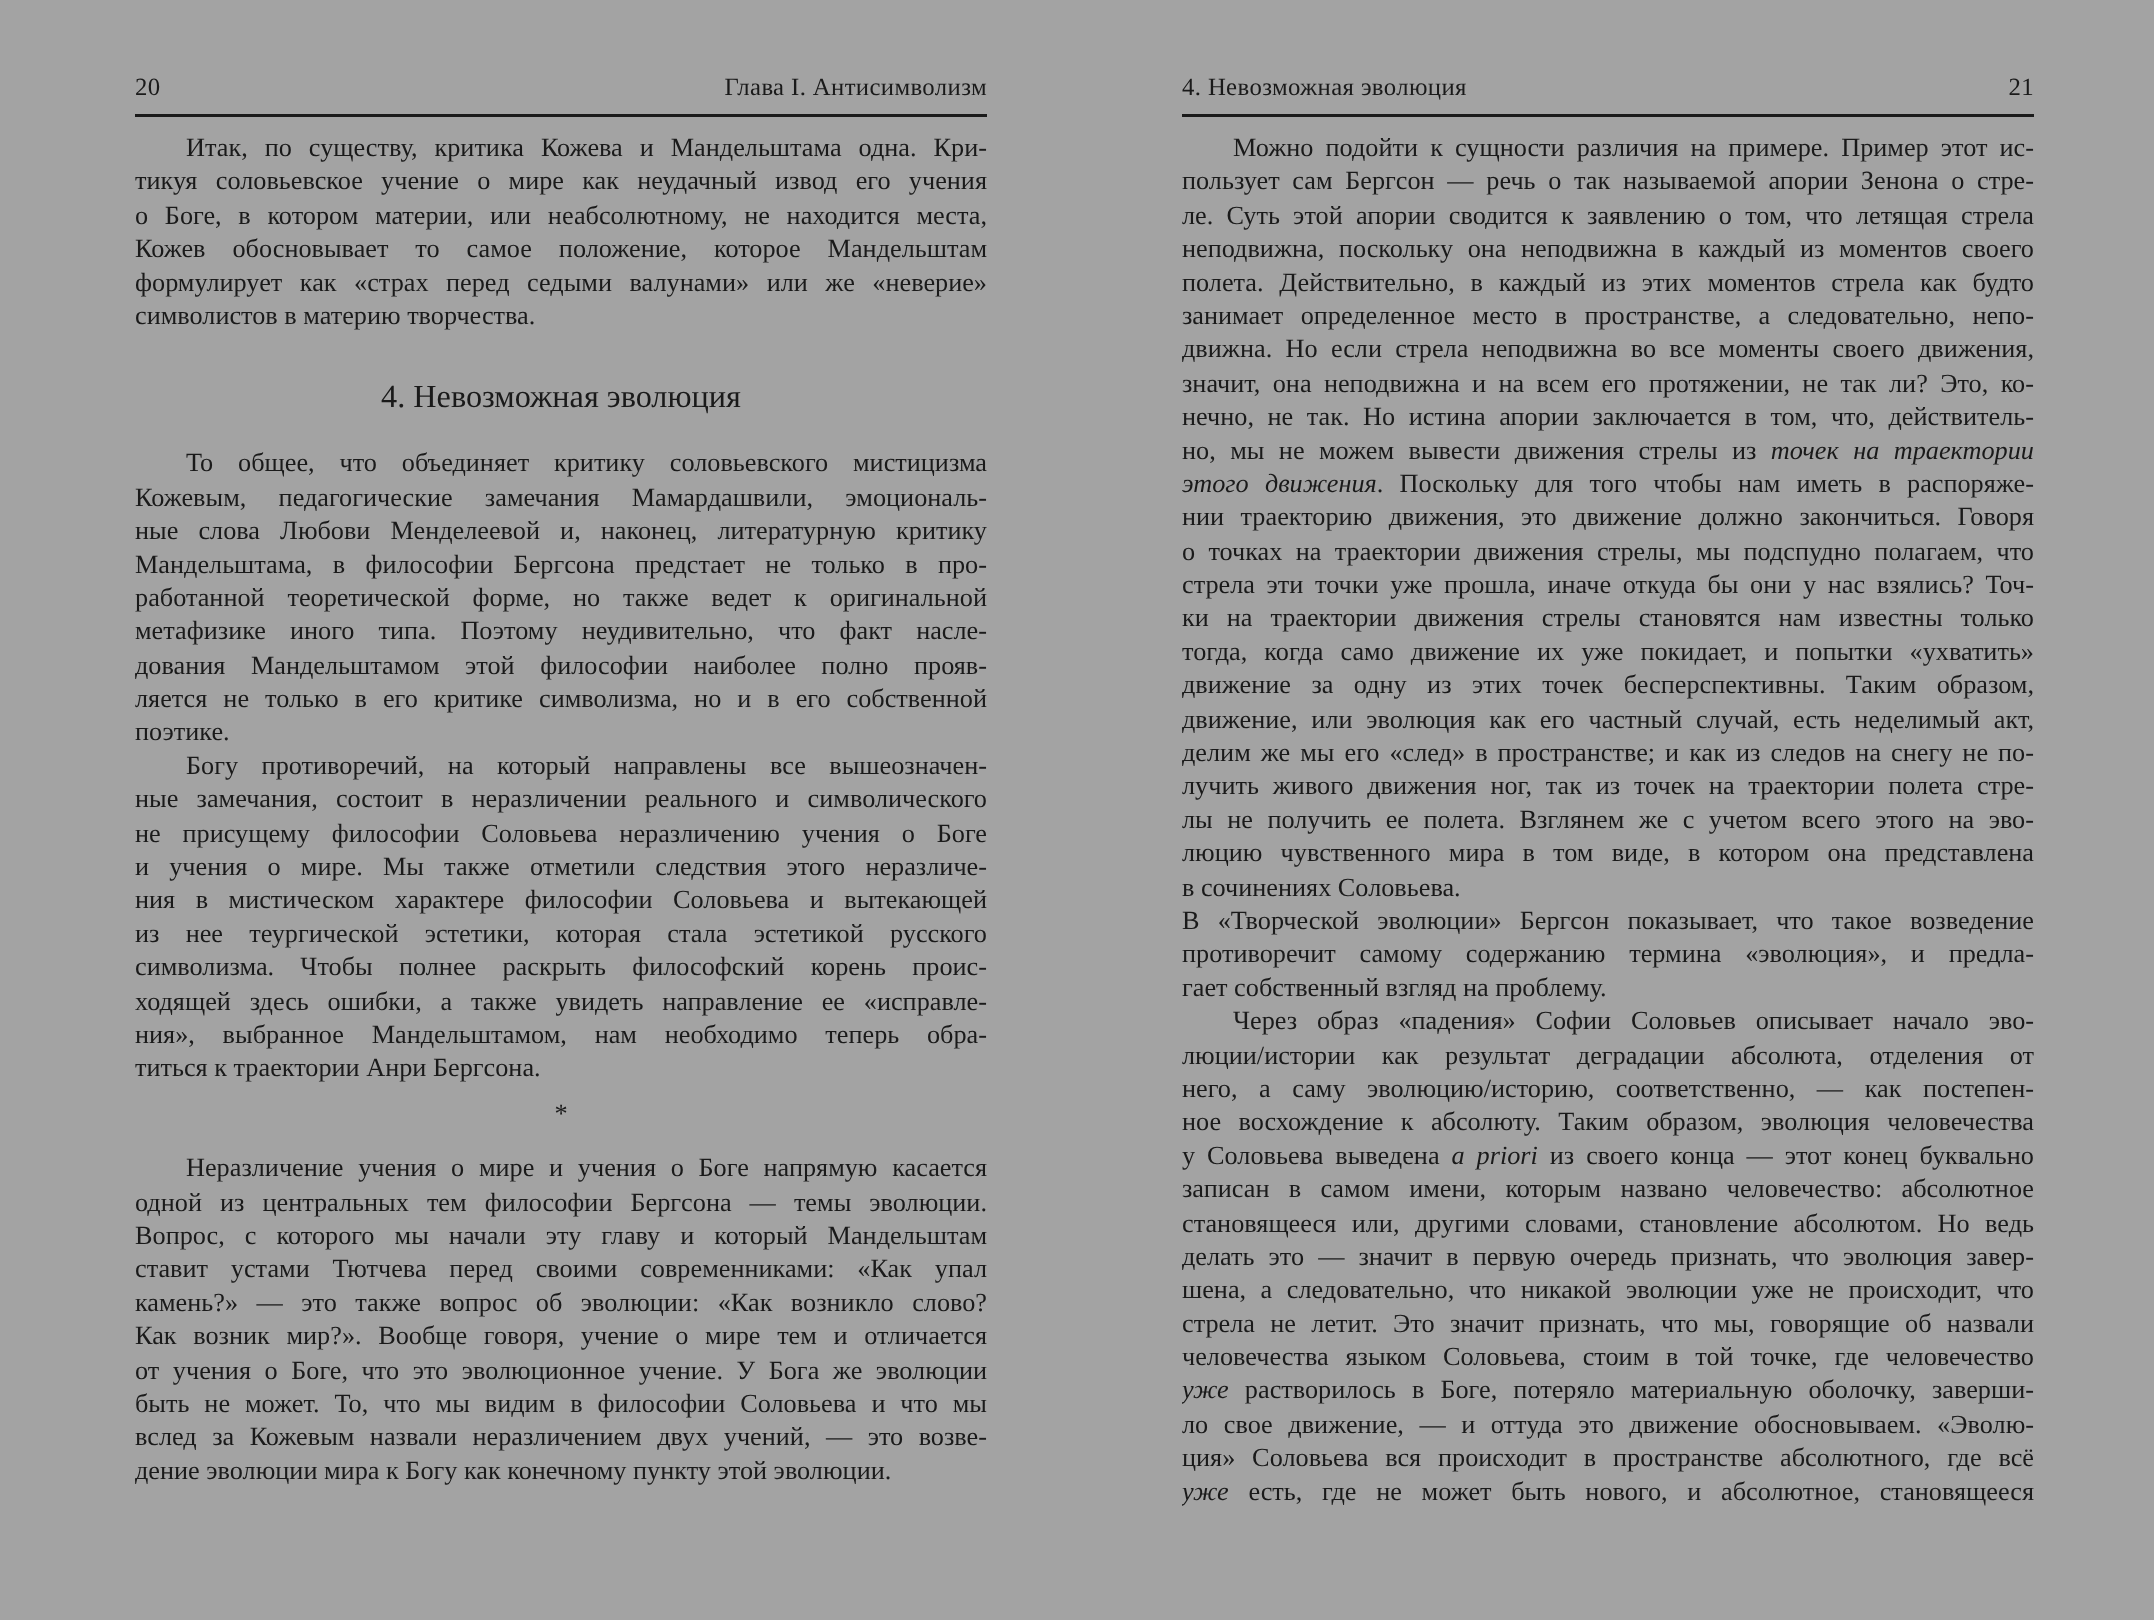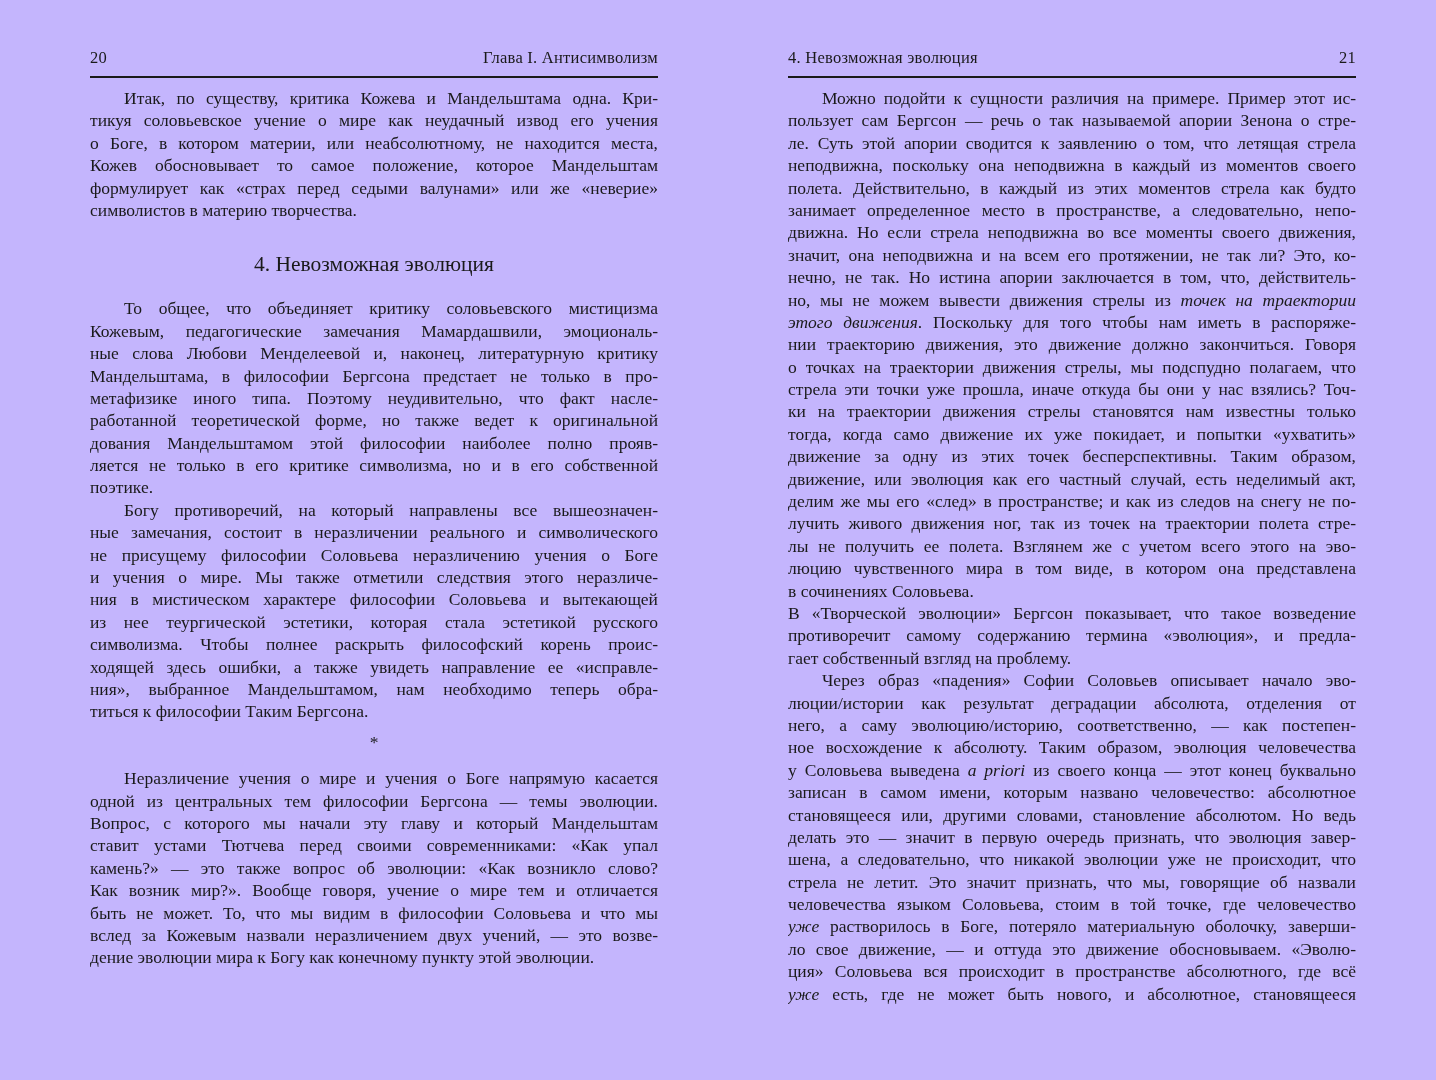--- a/index.html
+++ b/index.html
@@ -5,21 +5,21 @@
 <style>
   html, body {
     margin: 0;
     padding: 0;
     background: #fdfdfd;
   }
   .spread {
     position: relative;
     width: 1436px;
     height: 1080px;
-    background: #c4b5fd;
+    background: #a3a3a3;
     color: #1a1a1a;
     font-family: "Liberation Serif", "DejaVu Serif", serif;
     overflow: hidden;
   }
   .page {
     position: absolute;
     top: 0;
     width: 568px;
   }
   .page-left  { left: 90px; }
@@ -86,46 +86,47 @@
           <div class="line jfull">Кожев обосновывает то самое положение, которое Мандельштам</div>
           <div class="line jfull">формулирует как «страх перед седыми валунами» или же «неверие»</div>
           <div class="line">символистов в материю творчества.</div>
         </div>
         <div class="section-heading">4. Невозможная эволюция</div>
         <div class="paragraph">
           <div class="line indent jfull">То общее, что объединяет критику соловьевского мистицизма</div>
           <div class="line jfull">Кожевым, педагогические замечания Мамардашвили, эмоциональ-</div>
           <div class="line jfull">ные слова Любови Менделеевой и, наконец, литературную критику</div>
           <div class="line jfull">Мандельштама, в философии Бергсона предстает не только в про-</div>
+          <div class="line jfull">работанной теоретической форме, но также ведет к оригинальной</div>
           <div class="line jfull">метафизике иного типа. Поэтому неудивительно, что факт насле-</div>
-          <div class="line jfull">работанной теоретической форме, но также ведет к оригинальной</div>
           <div class="line jfull">дования Мандельштамом этой философии наиболее полно прояв-</div>
           <div class="line jfull">ляется не только в его критике символизма, но и в его собственной</div>
           <div class="line">поэтике.</div>
         </div>
         <div class="paragraph">
           <div class="line indent jfull">Богу противоречий, на который направлены все вышеозначен-</div>
           <div class="line jfull">ные замечания, состоит в неразличении реального и символического</div>
           <div class="line jfull">не присущему философии Соловьева неразличению учения о Боге</div>
           <div class="line jfull">и учения о мире. Мы также отметили следствия этого неразличе-</div>
           <div class="line jfull">ния в мистическом характере философии Соловьева и вытекающей</div>
           <div class="line jfull">из нее теургической эстетики, которая стала эстетикой русского</div>
           <div class="line jfull">символизма. Чтобы полнее раскрыть философский корень проис-</div>
           <div class="line jfull">ходящей здесь ошибки, а также увидеть направление ее «исправле-</div>
           <div class="line jfull">ния», выбранное Мандельштамом, нам необходимо теперь обра-</div>
-          <div class="line">титься к философии Таким Бергсона.</div>
+          <div class="line">титься к траектории Анри Бергсона.</div>
         </div>
         <div class="separator">*</div>
         <div class="paragraph">
           <div class="line indent jfull">Неразличение учения о мире и учения о Боге напрямую касается</div>
           <div class="line jfull">одной из центральных тем философии Бергсона — темы эволюции.</div>
           <div class="line jfull">Вопрос, с которого мы начали эту главу и который Мандельштам</div>
           <div class="line jfull">ставит устами Тютчева перед своими современниками: «Как упал</div>
           <div class="line jfull">камень?» — это также вопрос об эволюции: «Как возникло слово?</div>
           <div class="line jfull">Как возник мир?». Вообще говоря, учение о мире тем и отличается</div>
+          <div class="line jfull">от учения о Боге, что это эволюционное учение. У Бога же эволюции</div>
           <div class="line jfull">быть не может. То, что мы видим в философии Соловьева и что мы</div>
           <div class="line jfull">вслед за Кожевым назвали неразличением двух учений, — это возве-</div>
           <div class="line">дение эволюции мира к Богу как конечному пункту этой эволюции.</div>
         </div>
       </div>
   </div>
 
   <div class="page page-right">
     <div class="running-head">
       <span class="rh-left">4. Невозможная эволюция</span>

